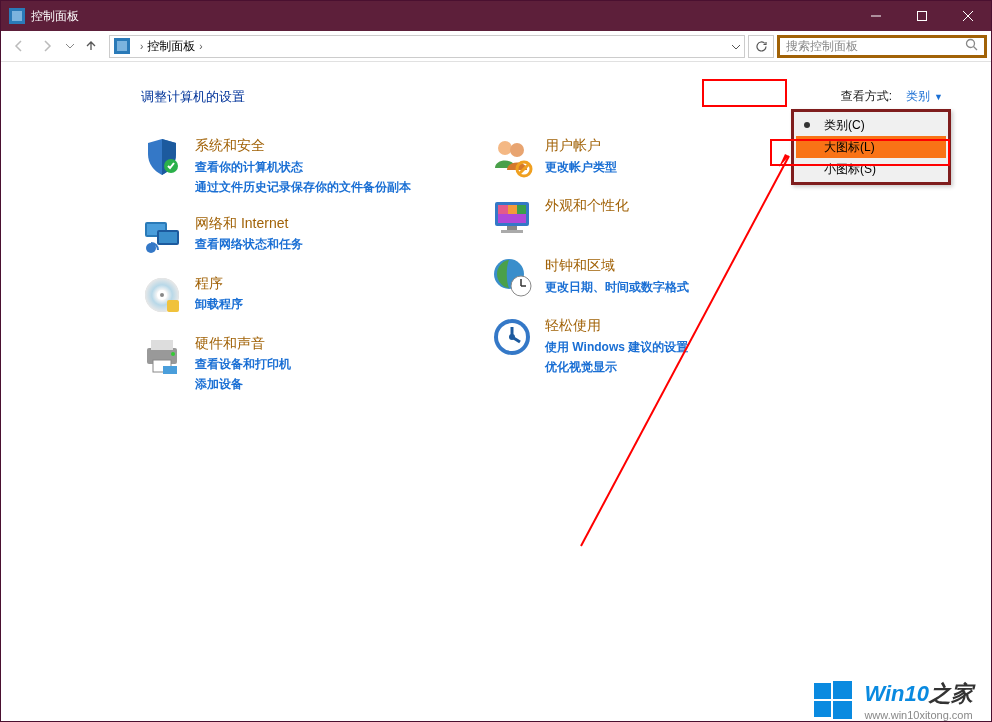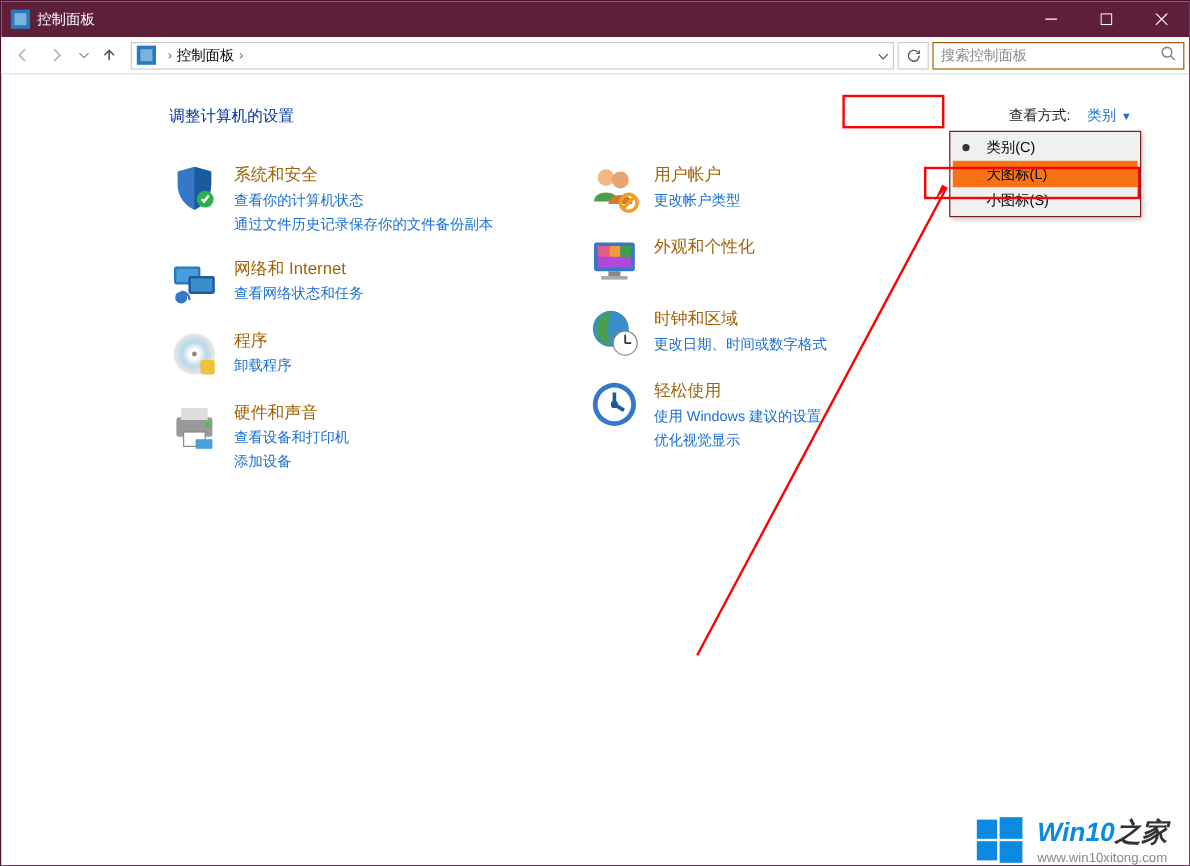--- a/index.html
+++ b/index.html
@@ -18,42 +18,42 @@
 .nav-arrow svg { width: 16px; height: 16px; }
 .nav-arrow.disabled svg { stroke: #bbb; }
 .nav-dd { width: 18px; display: flex; align-items: center; justify-content: center; }
 .nav-up { width: 24px; display: flex; align-items: center; justify-content: center; margin-right: 6px; }
 .addr { flex: 1; height: 23px; border: 1px solid #ccc; display: flex; align-items: center; padding: 0 4px; font-size: 12px; margin-right: 3px; position: relative; }
 .addr-icon { width: 16px; height: 16px; margin-right: 6px; background: #2a7ab8; position: relative; }
 .addr-icon::after { content: ""; position: absolute; inset: 3px; background: #7bb3de; }
 .addr-chev { margin: 0 4px; color: #555; font-size: 10px; }
 .addr-dd { position: absolute; right: 4px; top: 50%; transform: translateY(-50%); }
 .refresh-btn { width: 26px; height: 23px; border: 1px solid #ccc; display: flex; align-items: center; justify-content: center; margin-right: 3px; }
-.search-box { width: 210px; height: 23px; border: 1px solid #a16207; display: flex; align-items: center; padding: 0 6px; font-size: 12px; color: #888; }
+.search-box { width: 210px; height: 23px; border: 3px solid #a16207; display: flex; align-items: center; padding: 0 6px; font-size: 12px; color: #888; }
 .search-box span:first-child { flex: 1; }
 
 .content { position: absolute; top: 62px; left: 0; right: 0; bottom: 0; padding: 22px 40px 8px 140px; }
 .header-row { display: flex; align-items: center; margin-bottom: 28px; }
 .page-title { font-size: 13px; color: #003399; }
 .spacer { flex: 1; }
 .view-label { font-size: 12px; color: #222; margin-right: 6px; }
 .view-value { font-size: 12px; color: #1a6fd4; padding: 3px 8px; }
 .view-caret { color: #1a6fd4; font-size: 9px; margin-left: 4px; }
 
 .categories { display: flex; gap: 20px; }
 .col { display: flex; flex-direction: column; gap: 18px; }
 .col-left { width: 330px; }
 .col-right { width: 310px; }
 .cat { display: flex; gap: 12px; }
 .cat-icon { width: 42px; height: 42px; flex-shrink: 0; }
 .cat-body { display: flex; flex-direction: column; gap: 2px; }
 .cat-title { font-size: 14px; color: #a16207; line-height: 1.4; }
-.cat-link { font-size: 12px; color: #1a6fd4; line-height: 1.5; }
-
-.dropdown { position: absolute; top: 108px; right: 40px; width: 160px; background: #f0f0f0; border: 1px solid #7f1d1d; box-shadow: 2px 2px 4px rgba(0,0,0,0.2); padding: 2px; z-index: 10; }
+.cat-link { font-size: 12px; color: #1a6fd4; line-height: 1.5; font-weight: bold; }
+
+.dropdown { position: absolute; top: 108px; right: 40px; width: 160px; background: #f0f0f0; border: 3px solid #7f1d1d; box-shadow: 2px 2px 4px rgba(0,0,0,0.2); padding: 2px; z-index: 10; }
 .dd-item { height: 22px; display: flex; align-items: center; font-size: 12px; padding: 0 8px 0 28px; position: relative; }
 .dd-item.hover { background: #f97316; }
 .dd-radio { position: absolute; left: 8px; width: 6px; height: 6px; background: #333; border-radius: 50%; }
 
 .highlight-box { position: absolute; border: 2px solid #ff0000; z-index: 20; pointer-events: none; }
 .hl1 { top: 78px; left: 701px; width: 85px; height: 28px; }
 .hl2 { top: 138px; left: 769px; width: 180px; height: 27px; }
 .annotation-line { position: absolute; z-index: 15; pointer-events: none; }
 
 .watermark { position: absolute; right: 18px; bottom: 0; display: flex; align-items: center; gap: 10px; }

